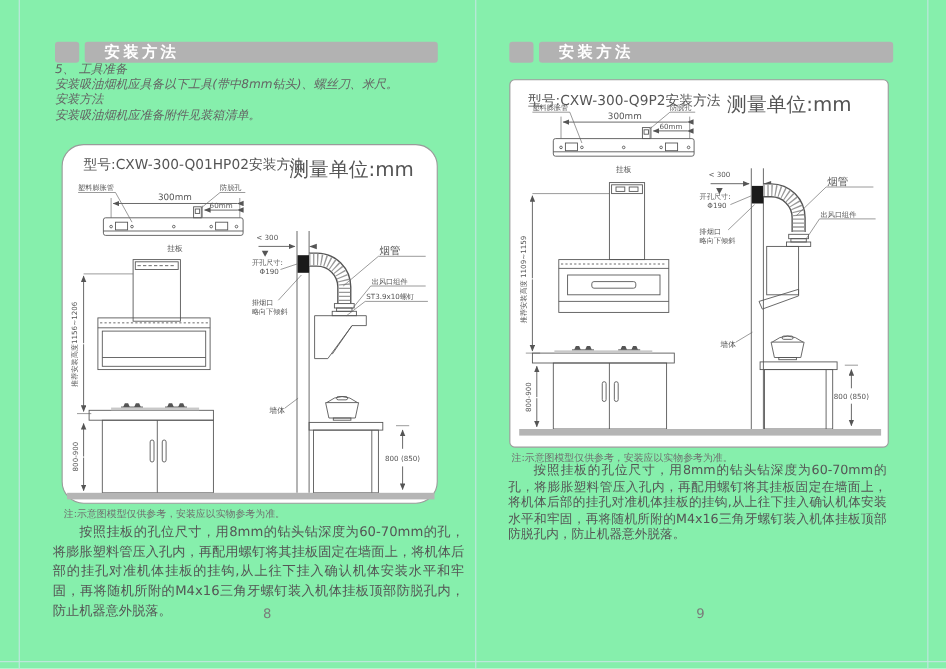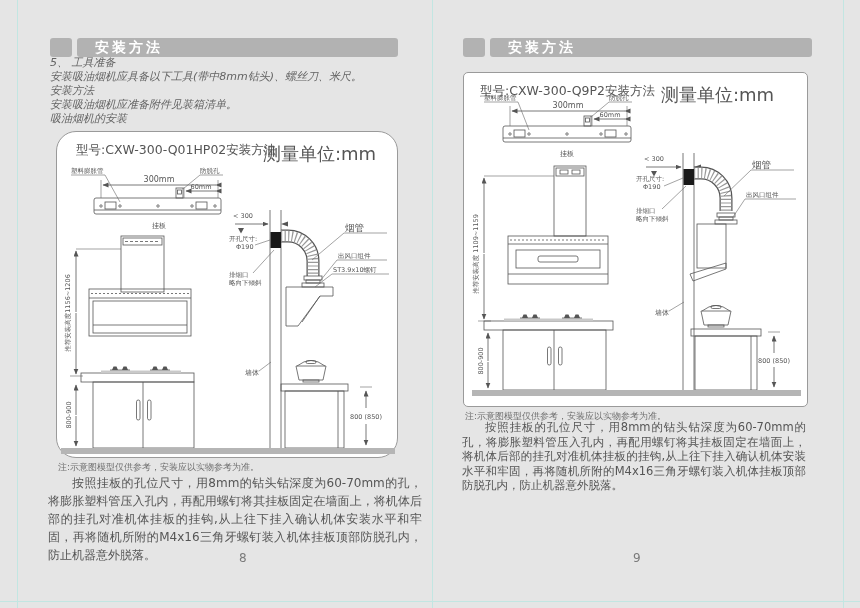--- a/index.html
+++ b/index.html
@@ -1,16 +1,16 @@
 <!DOCTYPE html>
 <html><head>
 <meta charset="utf-8">
 <style>
   html,body{margin:0;padding:0;background:#fff;}
-  .canvas{position:relative;width:860px;height:608px;background:#e5e5e5;overflow:hidden;
+  .canvas{position:relative;width:860px;height:608px;background:#86efac;overflow:hidden;
           font-family:"DejaVu Sans",sans-serif;color:#5a5a5a;}
   .guide-v{position:absolute;top:0;bottom:0;width:1px;background:#c2e6e2;}
   .guide-h{position:absolute;left:0;right:0;height:1px;background:#c2e6e2;}
   
   .hdr-sq{position:absolute;width:22px;height:19px;background:#b2b2b2;border-radius:3px;}
   .hdr-bar{position:absolute;height:19px;background:#b2b2b2;border-radius:3px;
            color:#fff;font-size:14px;font-weight:bold;letter-spacing:3px;
            display:flex;align-items:center;padding-left:18px;box-sizing:border-box;}
   
   .prep{position:absolute;font-size:11px;line-height:14px;color:#646464;white-space:nowrap;}
@@ -46,21 +46,20 @@
     <div class="hdr-sq" style="left:50px;top:38px;"></div>
     <div class="hdr-bar" style="left:77px;top:38px;width:321px;">
       <span>安装方法</span>
     </div>
 
     <div class="prep" style="left:50px;top:56px;font-style:italic;">
       <div>5、 工具准备</div>
       <div>安装吸油烟机应具备以下工具(带中8mm钻头)、螺丝刀、米尺。</div>
       <div>安装方法</div>
       <div>安装吸油烟机应准备附件见装箱清单。</div>
-      <div>吸油烟机的安装</div>
     </div>
 
     <div class="dbox" style="left:56px;top:131px;width:342px;height:327px;border-radius:20px;">
       <div class="model" style="left:19px;top:10px;">型号:CXW-300-Q01HP02安装方法</div>
       <div class="unit" style="left:206px;top:10px;">测量单位:mm</div>
 
       <svg width="342" height="327" viewBox="0 0 342 327">
         <defs>
           <marker id="ar8" markerUnits="userSpaceOnUse" markerWidth="7" markerHeight="6" refX="5.5" refY="2.5" orient="auto">
             <path d="M0,0 L6,2.5 L0,5 z" fill="#555"></path>

